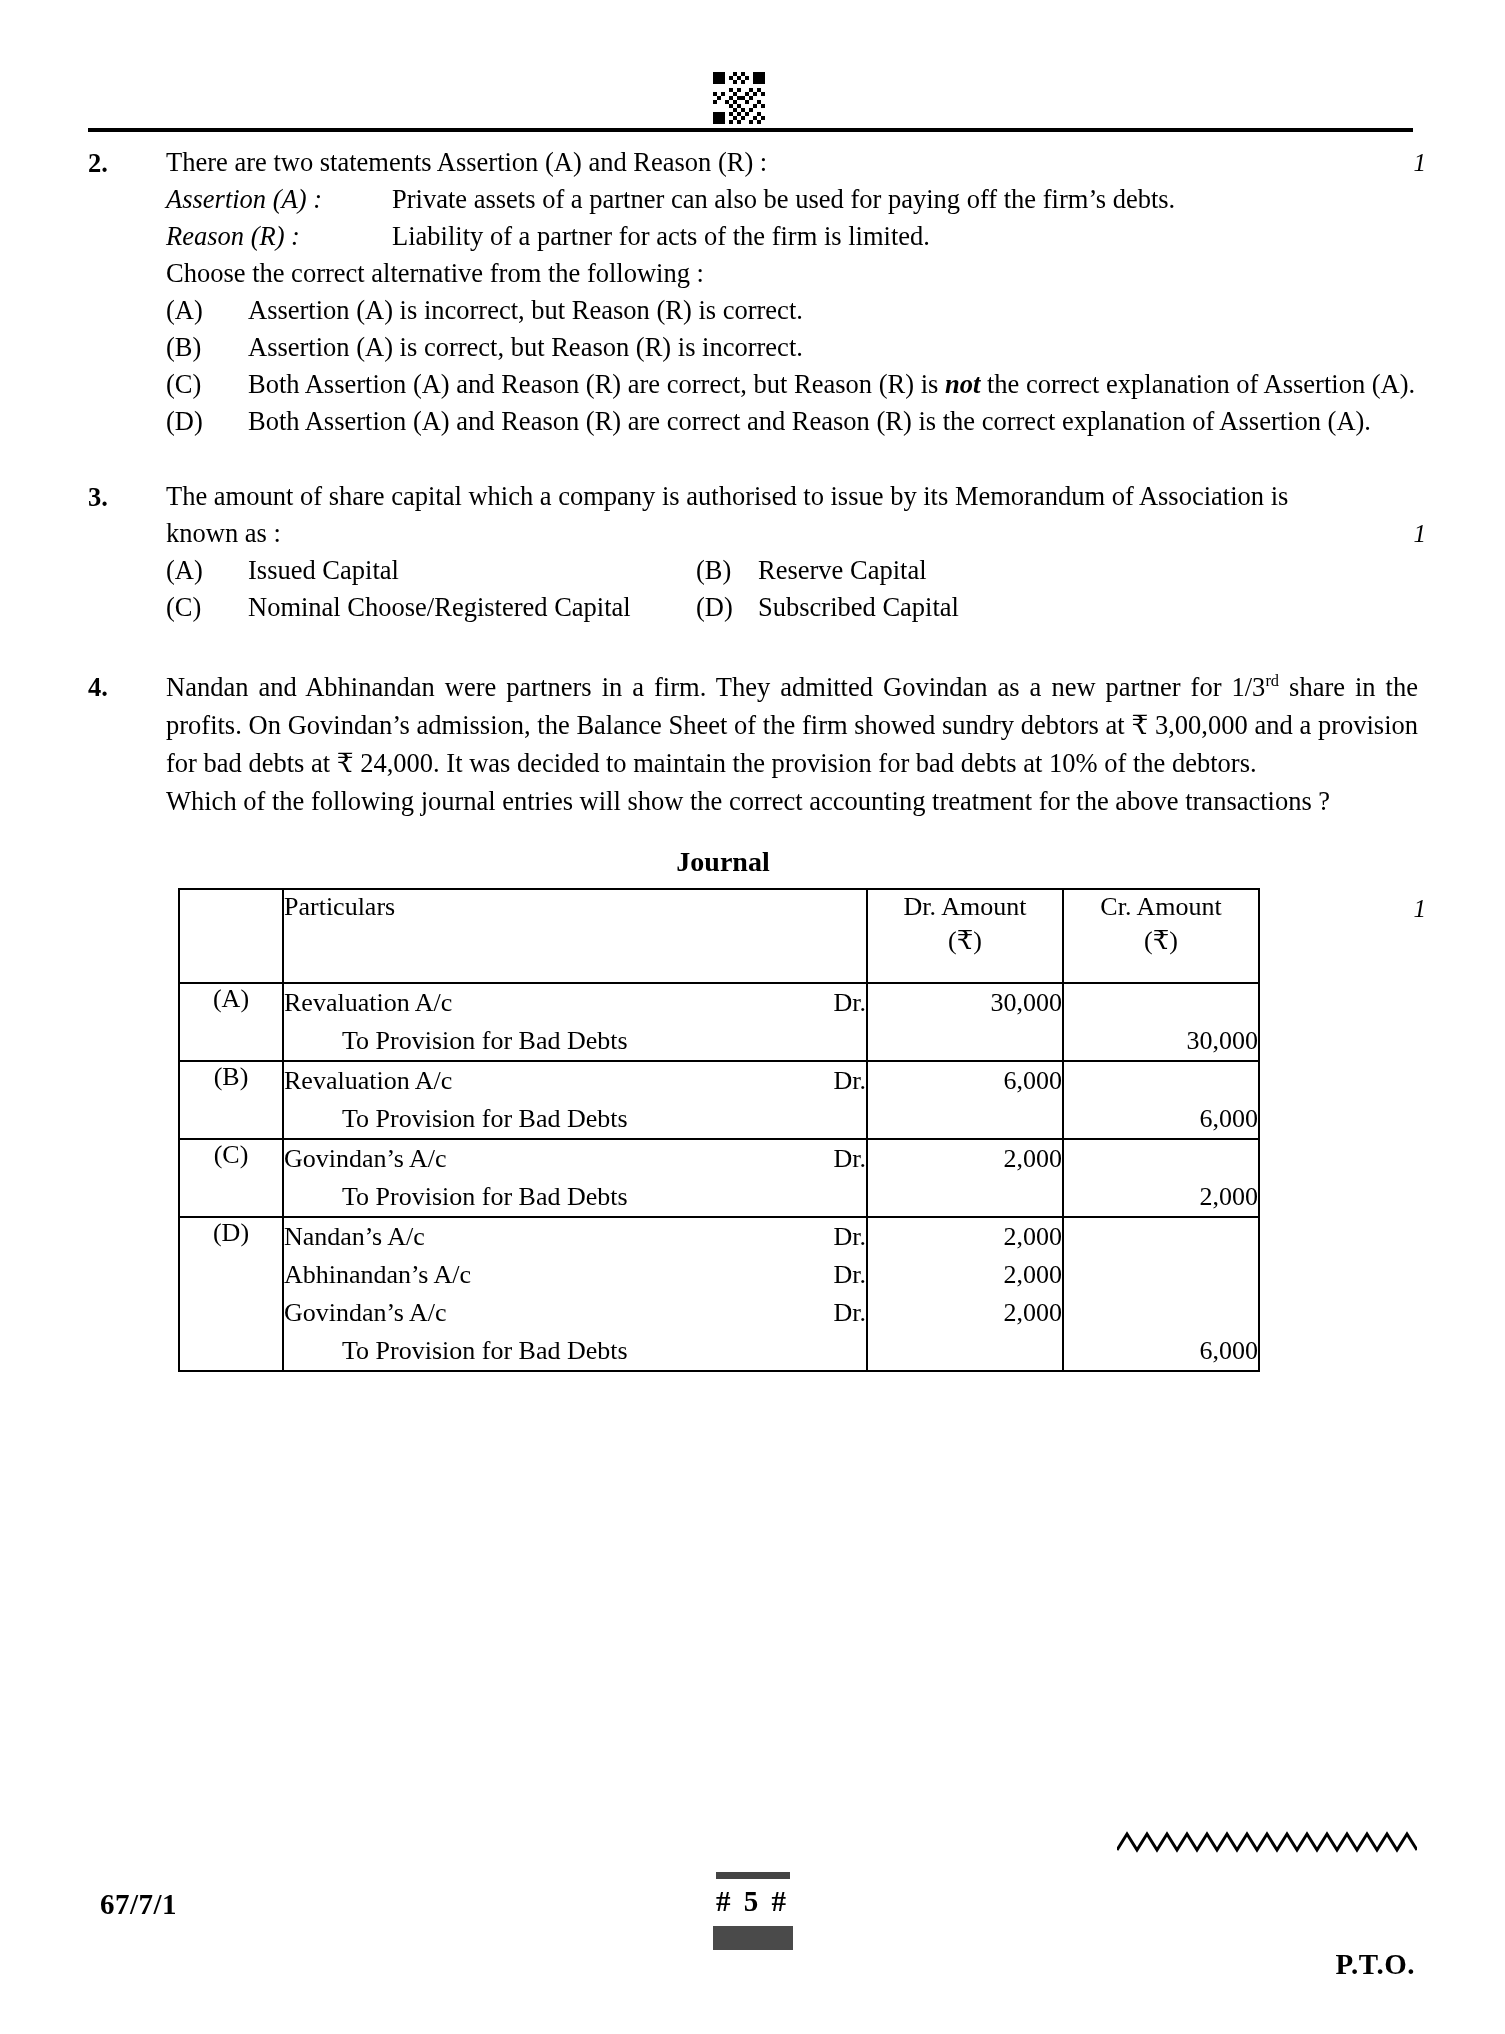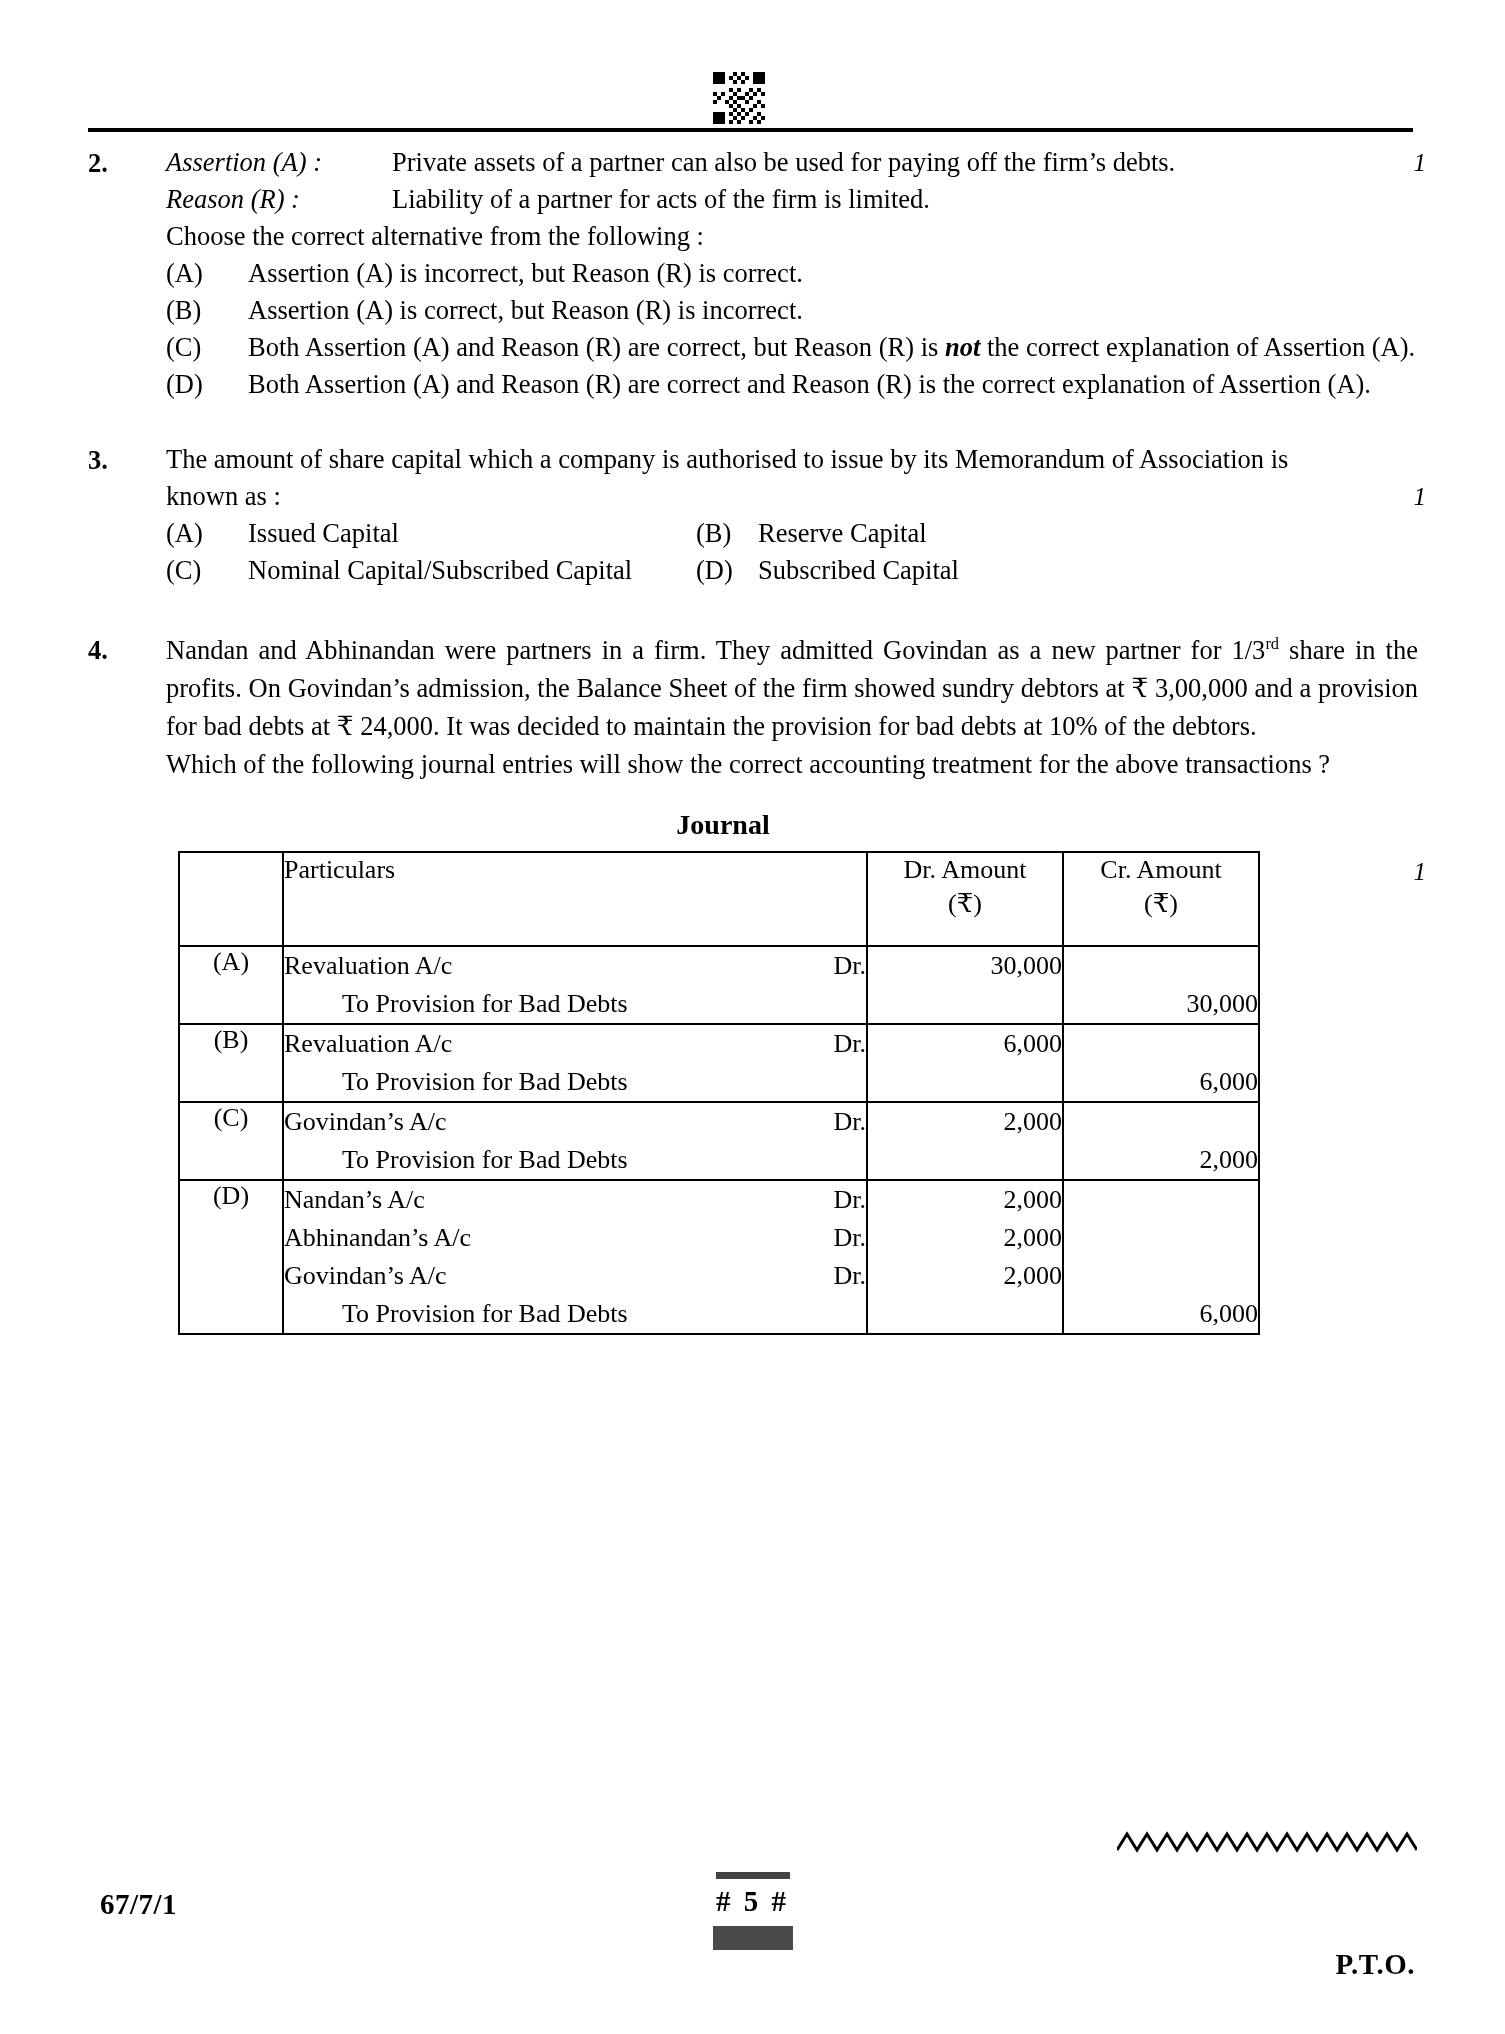--- a/index.html
+++ b/index.html
@@ -295,20 +295,21 @@
   </div>
 
   <div class="top-rule"></div>
 
   <div class="content">
 
     <div class="q-block" style="margin-top:4px;">
       <div class="q-num">2.</div>
       <div class="q-body">
         <div class="marks" style="top:0;">1</div>
+        <div>There are two statements Assertion (A) and Reason (R) :</div>
 
         <div class="stmt-row">
           <div class="stmt-label">Assertion (A) :</div>
           <div class="stmt-text">Private assets of a partner can also be used for paying off the firm’s debts.</div>
         </div>
 
         <div class="stmt-row">
           <div class="stmt-label">Reason (R) :</div>
           <div class="stmt-text">Liability of a partner for acts of the firm is limited.</div>
         </div>
@@ -346,21 +347,21 @@
             <div class="opt-text">Issued Capital</div>
           </div>
           <div class="opt-col-b">
             <div class="opt-key">(B)</div>
             <div class="opt-text">Reserve Capital</div>
           </div>
         </div>
         <div class="opt-grid">
           <div class="opt-col-a">
             <div class="opt-key">(C)</div>
-            <div class="opt-text">Nominal Capital/Subscribed Capital</div>
+            <div class="opt-text">Nominal Choose/Registered Capital</div>
           </div>
           <div class="opt-col-b">
             <div class="opt-key">(D)</div>
             <div class="opt-text">Subscribed Capital</div>
           </div>
         </div>
       </div>
     </div>
 
     <div class="q-block" style="margin-top:42px;">

